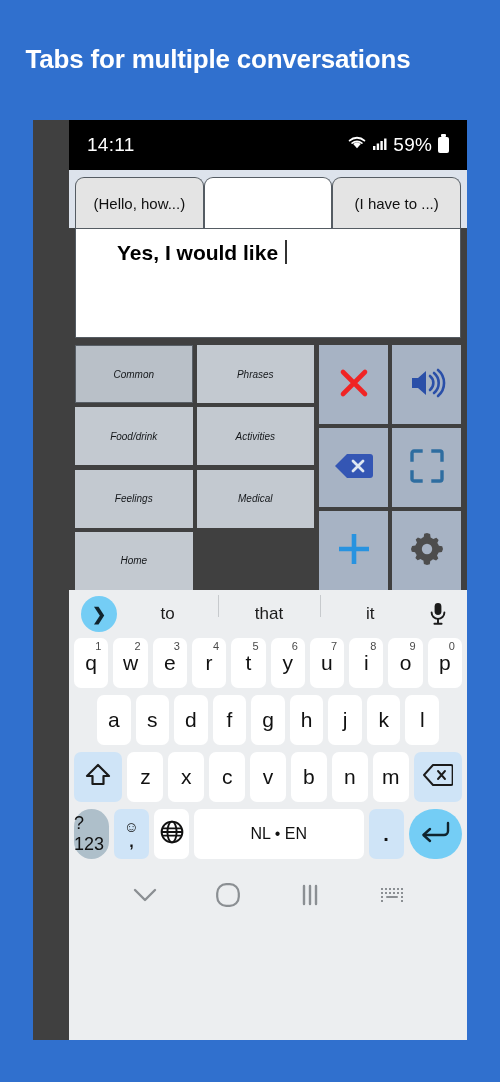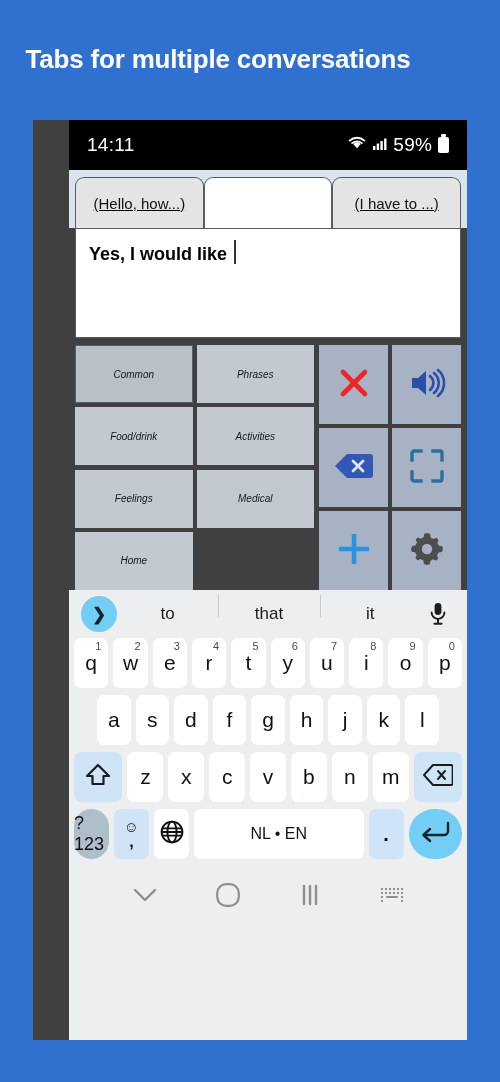--- a/index.html
+++ b/index.html
@@ -39,42 +39,42 @@
     background: #fff; position: relative; margin-left: 1px;
   }
   .batt:before {
     content:""; position:absolute; top:-3px; left:3px; width:5px; height:3px;
     background:#fff; border-radius:1px;
   }
 
   
   .tabbar {
     display: flex; padding: 7px 6px 0 6px;
-    background: #dde3ec; flex: 0 0 auto; text-decoration: underline;
+    background: #dde3ec; flex: 0 0 auto;
   }
   .tab {
     flex: 1; height: 51px;
     border: 1.5px solid #555c63; border-bottom: none;
     border-radius: 9px 9px 0 0;
     background: #e4e4e4;
     display: flex; align-items: center; justify-content: center;
     font-size: 15px; color: #111; white-space: nowrap;
   }
   .tab.active { background: #ffffff; }
 
   
   .compose {
     margin: 0 6px; background: #fff;
     border: 1.5px solid #555c63;
     height: 110px; padding: 11px 13px;
     flex: 0 0 auto;
   }
   .compose-text {
-    font-size: 18px; font-weight: bold; color: #000;
-    display: inline-block; position: relative;
+    font-size: 21px; font-weight: bold; color: #000;
+    display: inline-block; position: relative; margin-left: 28px;
   }
   .caret {
     display: inline-block; width: 2px; height: 24px;
     background: #333; vertical-align: -4px; margin-left: 7px;
   }
 
   
   .midsection { display: flex; gap: 5px; padding: 7px 6px 0 6px; flex: 0 0 auto; }
   .cats { flex: 1 1 auto; display: grid; grid-template-columns: 1fr 1fr; gap: 4px; }
   .cat {

